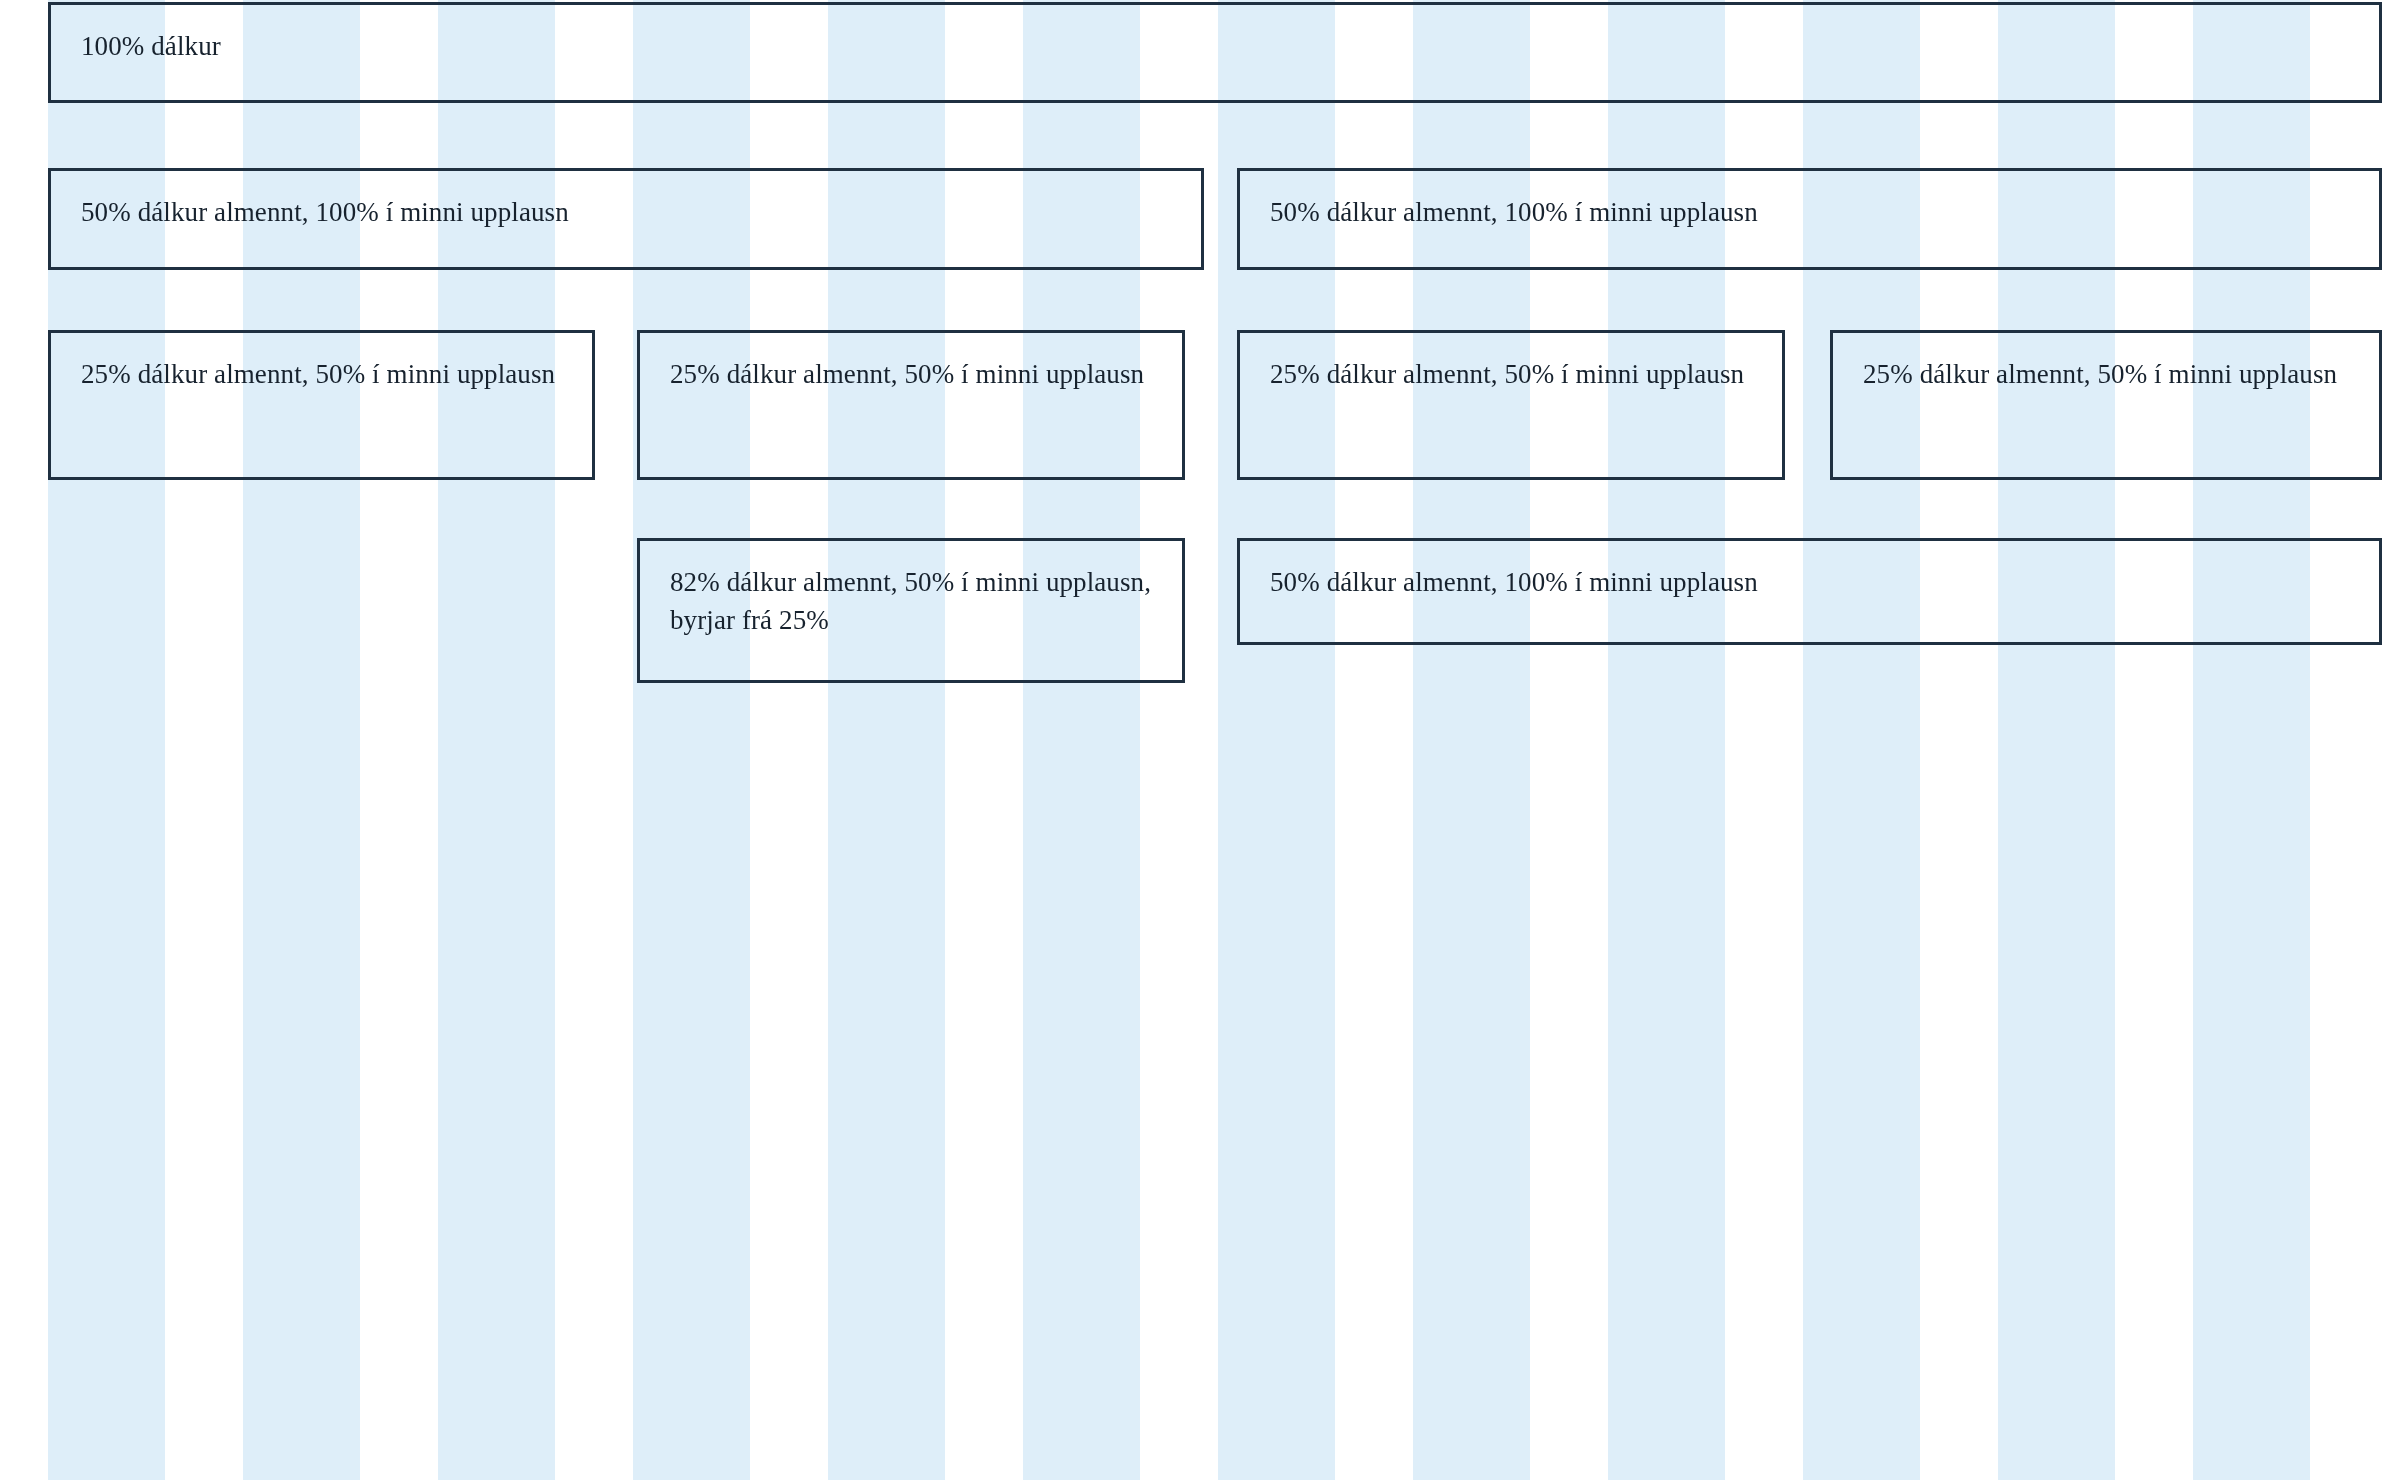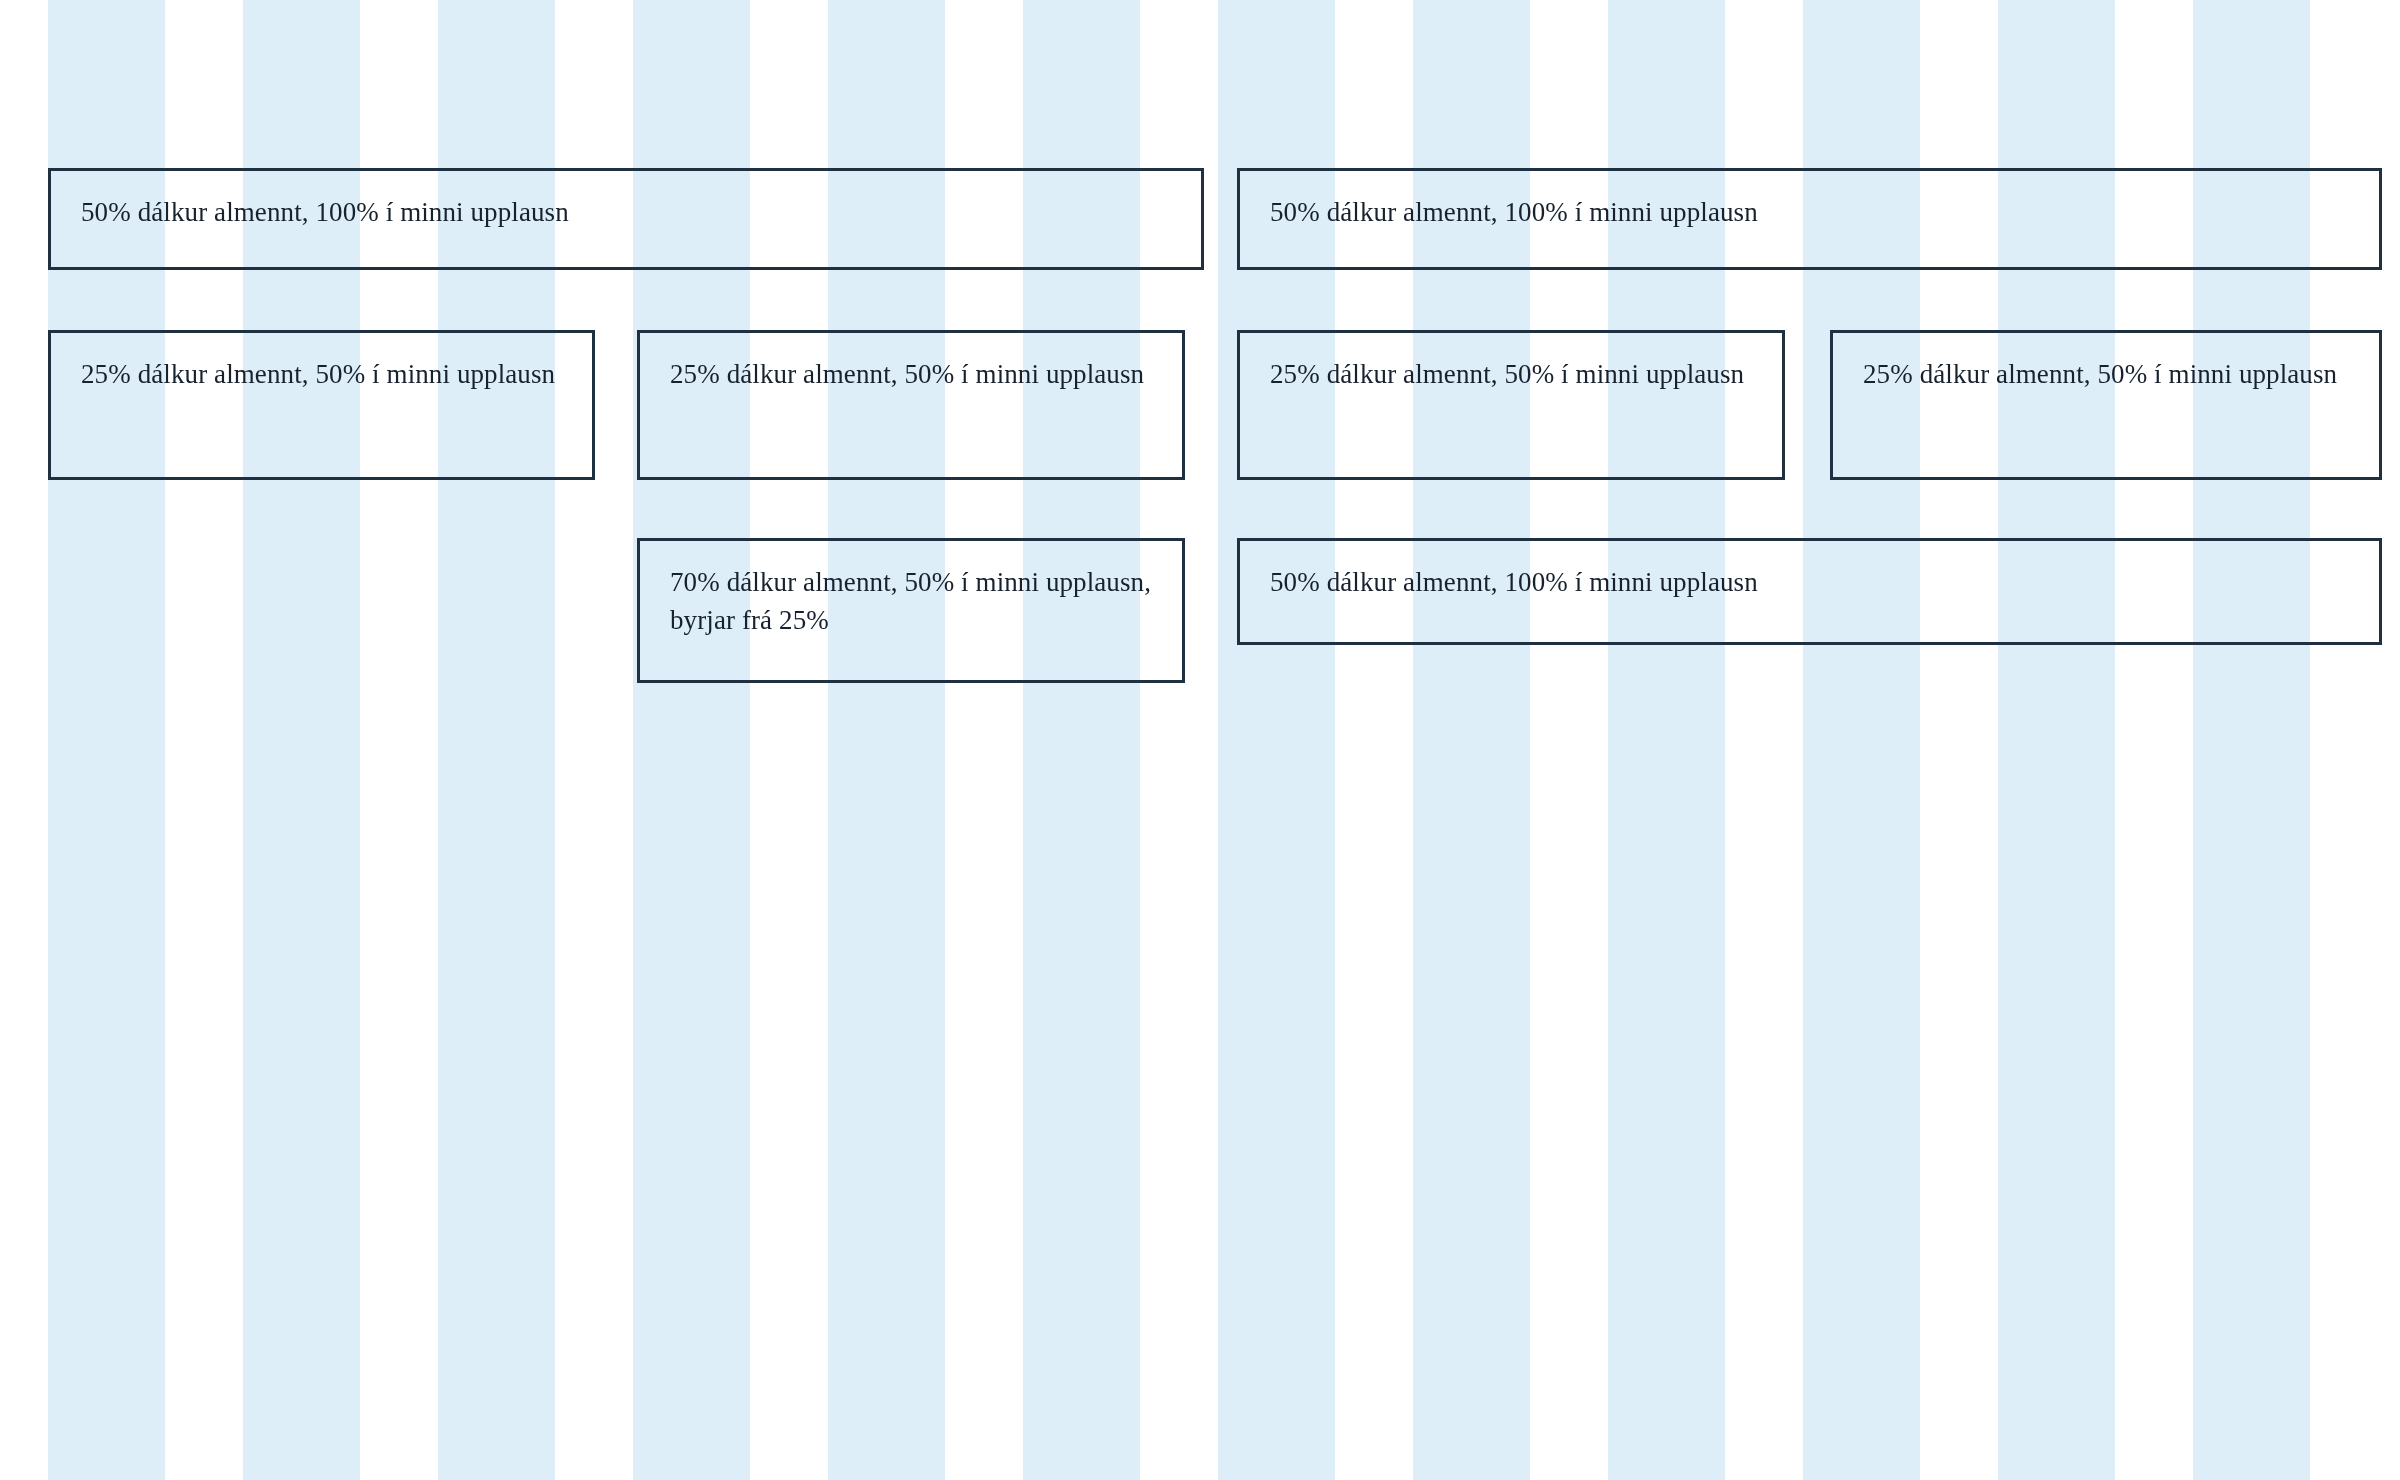--- a/index.html
+++ b/index.html
@@ -83,20 +83,23 @@
   <div class="grid-column" style="left:1218px; width:117px;"></div>
   <div class="grid-column" style="left:1413px; width:117px;"></div>
   <div class="grid-column" style="left:1608px; width:117px;"></div>
   <div class="grid-column" style="left:1803px; width:117px;"></div>
   <div class="grid-column" style="left:1998px; width:117px;"></div>
   <div class="grid-column" style="left:2193px; width:117px;"></div>
 </div>
 
 <div id="content-layer">
 
+  <div class="grid-box" id="box-full-100">
+    <span class="box-label">100% dálkur</span>
+  </div>
 
   <div class="grid-box" id="box-half-left">
     <span class="box-label">50% dálkur almennt, 100% í minni upplausn</span>
   </div>
 
   <div class="grid-box" id="box-half-right">
     <span class="box-label">50% dálkur almennt, 100% í minni upplausn</span>
   </div>
 
   <div class="grid-box" id="box-quarter-1">
@@ -109,20 +112,20 @@
 
   <div class="grid-box" id="box-quarter-3">
     <span class="box-label">25% dálkur almennt, 50% í minni upplausn</span>
   </div>
 
   <div class="grid-box" id="box-quarter-4">
     <span class="box-label">25% dálkur almennt, 50% í minni upplausn</span>
   </div>
 
   <div class="grid-box" id="box-quarter-off">
-    <span class="box-label">70% dálkur almennt, 50% í minni upplausn, byrjar frá 25%</span>
+    <span class="box-label">82% dálkur almennt, 50% í minni upplausn, byrjar frá 25%</span>
   </div>
 
   <div class="grid-box" id="box-half-row4">
     <span class="box-label">50% dálkur almennt, 100% í minni upplausn</span>
   </div>
 
 </div>
 
 </body></html>

